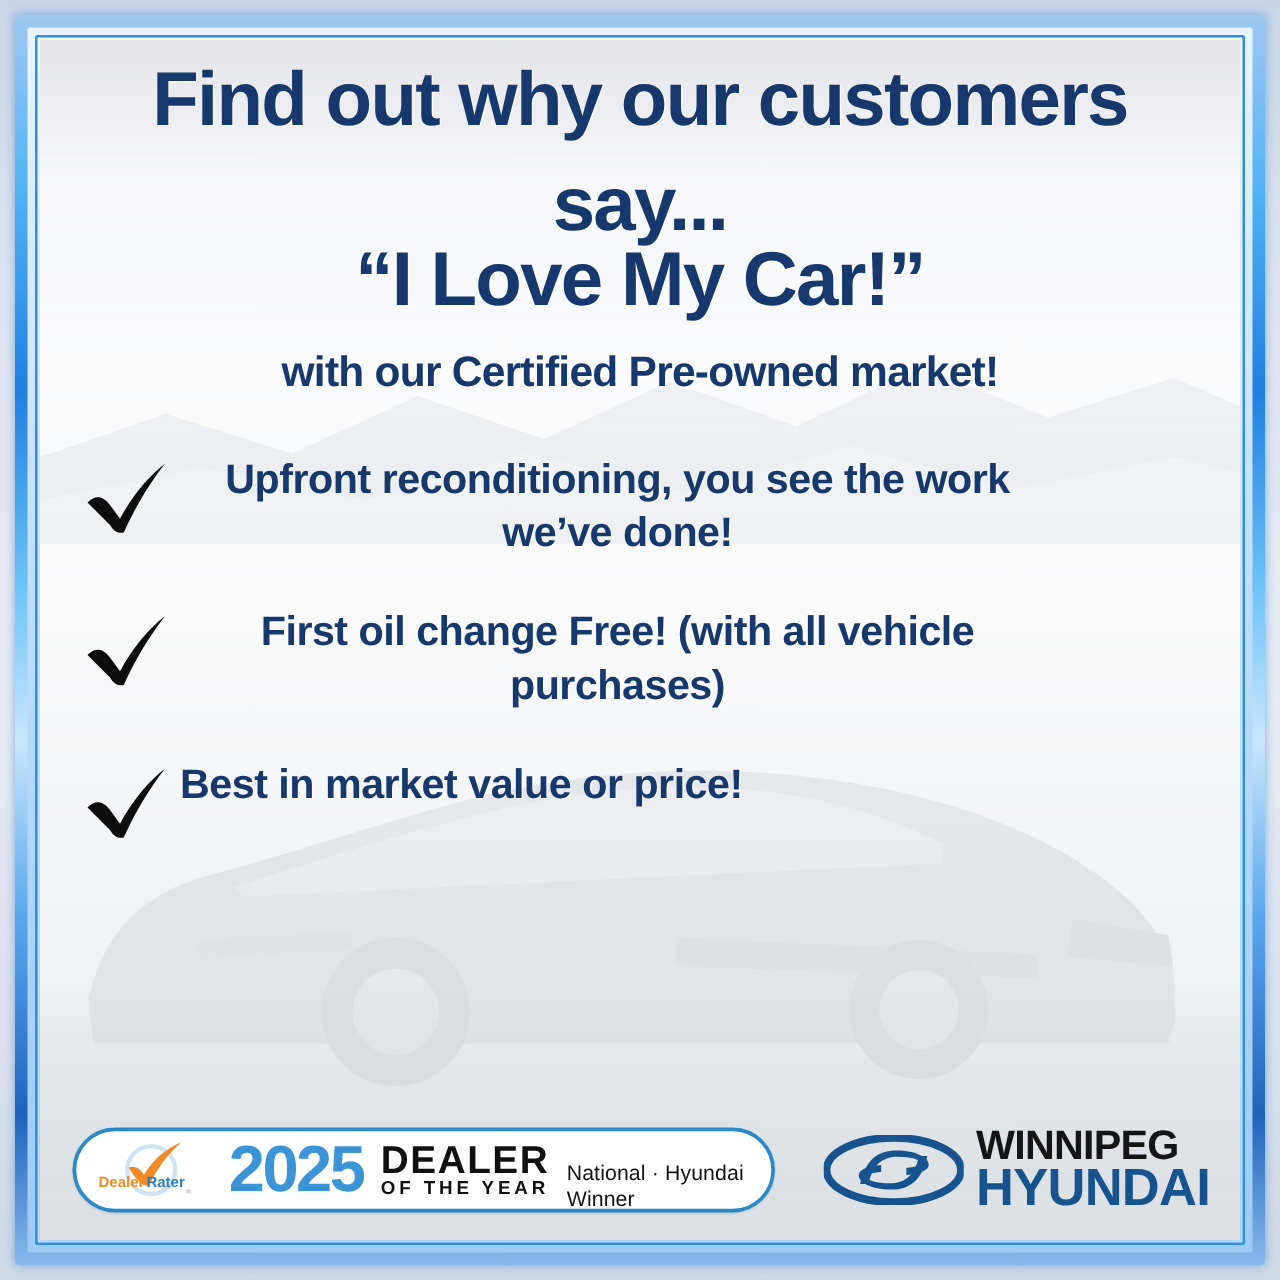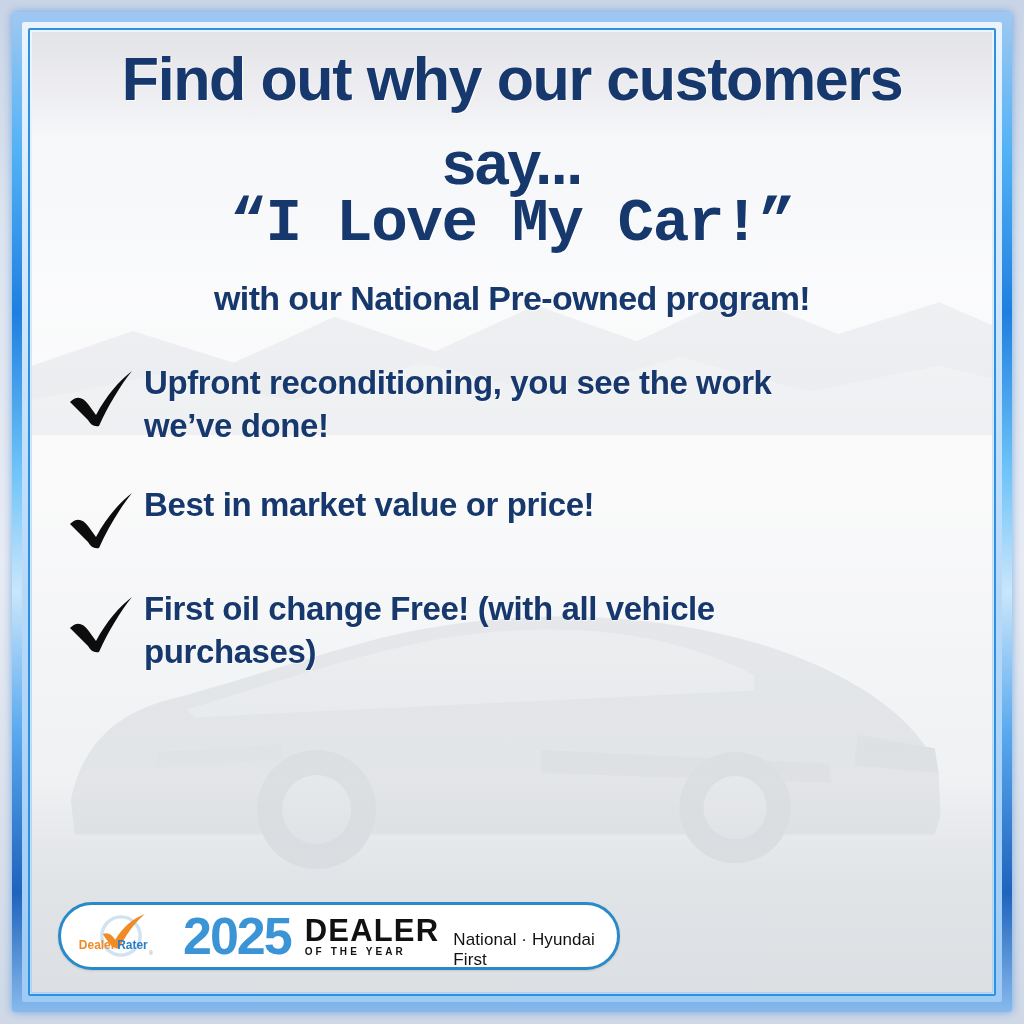--- a/index.html
+++ b/index.html
@@ -123,35 +123,36 @@
     margin: 18px 18px 0 18px;
     text-align: center;
     color: #16386d;
     font-weight: bold;
     font-size: 61px;
     line-height: .98;
     letter-spacing: -1.4px;
     text-shadow: 1px 1px 0 rgba(255,255,255,.75);
   }
   .headline .l2 { display: block; margin-top: 24px; }
-  .headline .l3 { display: block; font-family: Liberation Mono, monospace; }
+  .headline .l3 { display: block; }
 
   .subhead {
     margin: 26px 20px 0 20px;
     text-align: center;
     color: #16386d;
     font-weight: bold;
     font-size: 34px;
     letter-spacing: -.6px;
     text-shadow: 1px 1px 0 rgba(255,255,255,.7);
   }
 
   .bullets {
     margin: 44px 30px 0 34px;
     flex: 1 1 auto;
+    text-align: center;
   }
   .bullet {
     display: flex;
     align-items: flex-start;
     margin-bottom: 36px;
   }
   .bullet:last-child { margin-bottom: 0; }
   .check-icon {
     flex: 0 0 auto;
     width: 72px;
@@ -201,21 +202,21 @@
   .award-doty .doty-main {
     display: block;
     font-size: 31px;
     font-weight: bold;
     color: #111111;
     letter-spacing: 1.2px;
     line-height: 1;
   }
   .award-doty .doty-sub {
     display: block;
-    font-size: 10px;
+    font-size: 15px;
     font-weight: bold;
     color: #111111;
     letter-spacing: 3.1px;
     line-height: 1.1;
   }
   .award-winner {
     font-size: 17px;
     color: #111111;
     line-height: 1.2;
     letter-spacing: .1px;
@@ -295,44 +296,44 @@
     <div class="bg-veil"></div>
 
     <div class="content">
 
       <div class="headline">
         <span class="l1">Find out why our customers</span>
         <span class="l2">say...</span>
         <span class="l3">“I Love My Car!”</span>
       </div>
 
-      <div class="subhead">with our National Pre-owned program!</div>
+      <div class="subhead">with our Certified Pre-owned market!</div>
 
       <div class="bullets">
 
         <div class="bullet">
           <svg class="check-icon" viewBox="0 0 72 62">
             <path d="M4 34 C10 28 16 28 22 36 L30 47 C40 28 54 12 66 3 C54 18 42 38 33 58 C28 59 25 57 22 52 Z" fill="#0d0d0d"></path>
           </svg>
           <div class="bullet-text">Upfront reconditioning, you see the work we’ve done!</div>
         </div>
 
 
         <div class="bullet">
           <svg class="check-icon" viewBox="0 0 72 62">
             <path d="M4 34 C10 28 16 28 22 36 L30 47 C40 28 54 12 66 3 C54 18 42 38 33 58 C28 59 25 57 22 52 Z" fill="#0d0d0d"></path>
           </svg>
-          <div class="bullet-text">Best in market value or price!</div>
+          <div class="bullet-text">First oil change Free! (with all vehicle purchases)</div>
         </div>
 
         <div class="bullet">
           <svg class="check-icon" viewBox="0 0 72 62">
             <path d="M4 34 C10 28 16 28 22 36 L30 47 C40 28 54 12 66 3 C54 18 42 38 33 58 C28 59 25 57 22 52 Z" fill="#0d0d0d"></path>
           </svg>
-          <div class="bullet-text">First oil change Free! (with all vehicle purchases)</div>
+          <div class="bullet-text">Best in market value or price!</div>
         </div>
 
       </div>
 
       <div class="footer">
 
         <div class="award-pill">
 
           <svg class="dealerrater-logo" viewBox="0 0 200 96">
             <circle cx="100" cy="48" r="40" fill="none" stroke="#cfe3f2" stroke-width="7"></circle>
@@ -344,22 +345,35 @@
 
           <div class="award-year">2025</div>
 
           <div class="award-doty">
             <span class="doty-main">DEALER</span>
             <span class="doty-sub">OF THE YEAR</span>
           </div>
 
           <div class="award-winner">
             <span>National · Hyundai</span>
-            <span>First</span>
+            <span>Winner</span>
           </div>
         </div>
 
+        <div class="brand">
+          <svg class="hyundai-mark" viewBox="0 0 200 100">
+            <ellipse cx="100" cy="50" rx="96" ry="46" fill="none" stroke="#17548f" stroke-width="11"></ellipse>
+            <path d="M52 70 C60 34 78 22 104 22 C132 22 150 32 150 42 C150 50 138 56 118 57
+                     L118 47 C130 46 138 44 138 40 C138 35 124 31 106 31 C84 31 70 42 64 70 Z" fill="#17548f"></path>
+            <path d="M148 30 C140 66 122 78 96 78 C68 78 50 68 50 58 C50 50 62 44 82 43
+                     L82 53 C70 54 62 56 62 60 C62 65 76 69 94 69 C116 69 130 58 136 30 Z" fill="#17548f"></path>
+          </svg>
+          <div class="brand-words">
+            <span class="w-top">WINNIPEG</span>
+            <span class="w-bottom">HYUNDAI</span>
+          </div>
+        </div>
 
       </div>
 
     </div>
   </div>
 </div>
 
 </body></html>

